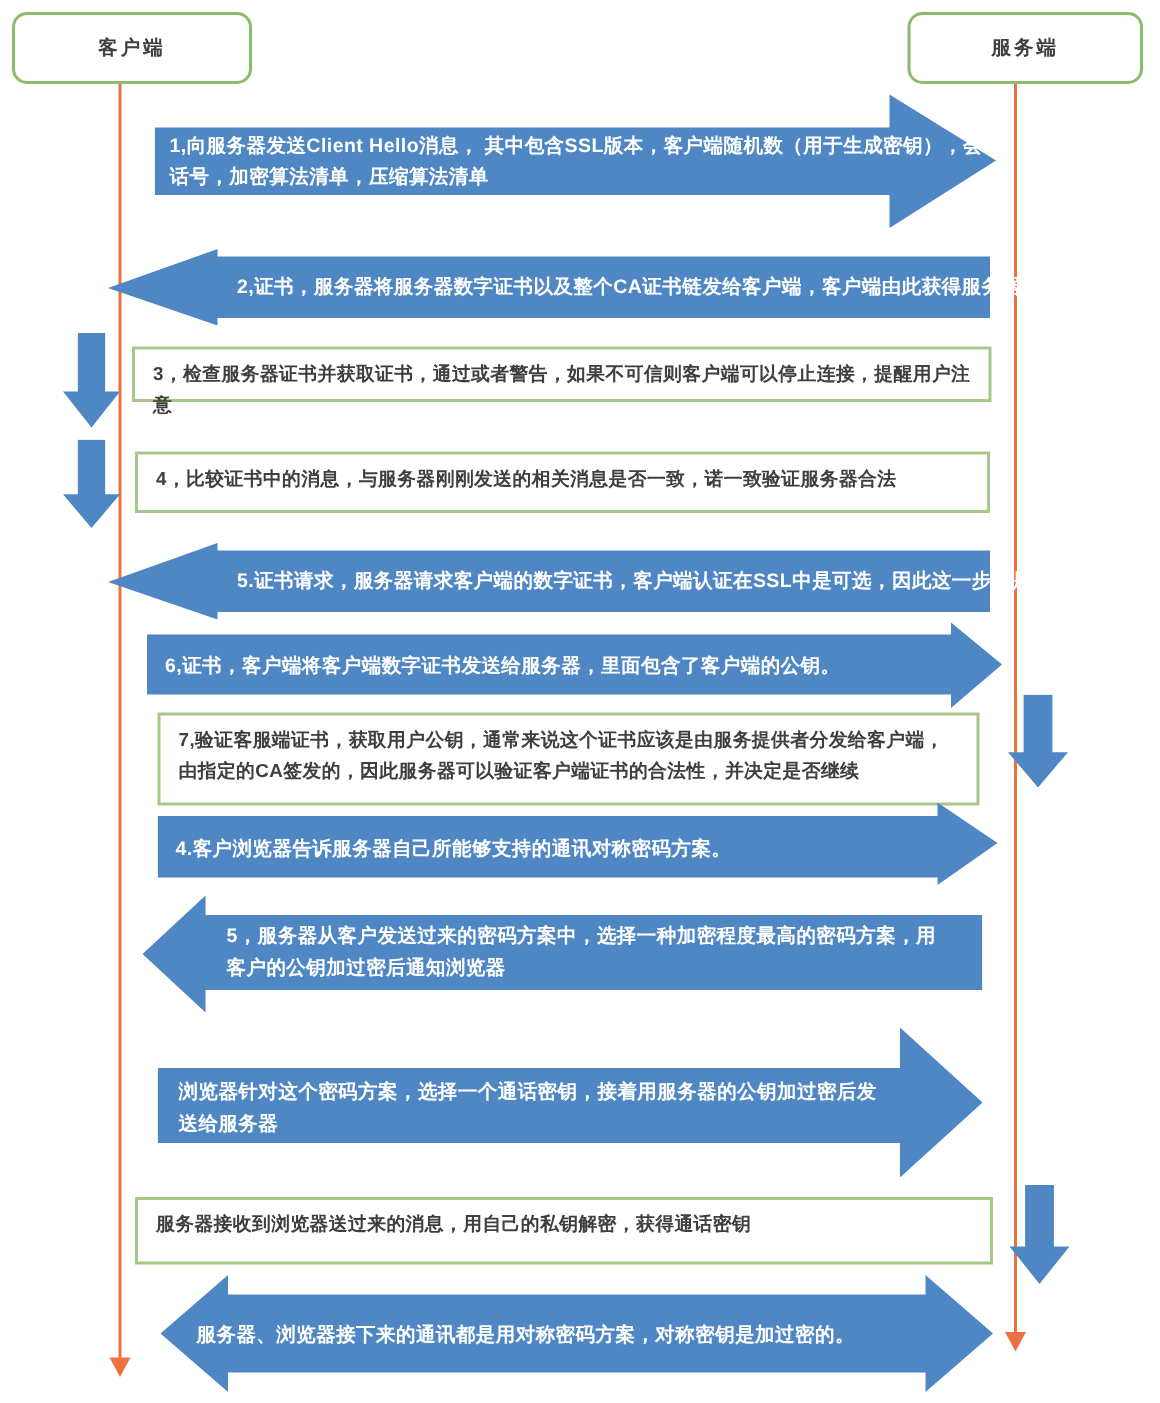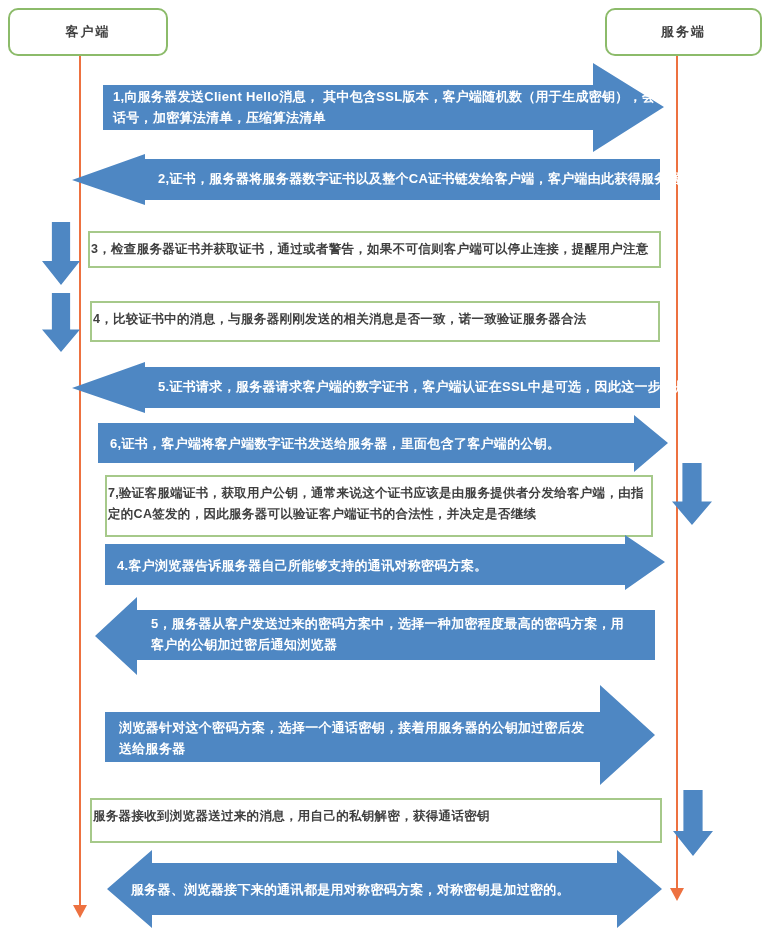--- a/index.html
+++ b/index.html
@@ -40,21 +40,21 @@
     color:var(--arrow-text,#ffffff);
     font-weight:bold;font-size:13px;line-height:1.6;
     letter-spacing:0.3px;
   }
   .gbox{
     position:absolute;
     background:#ffffff;
     border:2px solid var(--box-border,#a6c98a);
     color:var(--box-text,#3f3f3f);
     font-weight:bold;font-size:12.5px;line-height:1.65;
-    padding:6px 1px;box-sizing:border-box;
+    padding:6px 12px;box-sizing:border-box;
     letter-spacing:0.3px;
   }
   .dar{
     position:absolute;
     background:var(--arrow-fill,#4e87c3);
     clip-path:polygon(26% 0, 74% 0, 74% 62%, 100% 62%, 50% 100%, 0 62%, 26% 62%);
   }
 </style>
 </head>
 <body>
@@ -71,21 +71,21 @@
   <div class="lifeline" style="left:79px;top:56px;height:850px;"></div>
   <div class="lifeline-head" style="left:73px;top:905px;"></div>
   <div class="lifeline" style="left:676px;top:56px;height:833px;"></div>
   <div class="lifeline-head" style="left:670px;top:888px;"></div>
 
   <div class="arrow" style="left:103px;top:63px;width:561px;height:89px;">
     <div class="shape" style="clip-path:polygon(0 22px,490px 22px,490px 0,561px 44px,490px 89px,490px 67px,0 67px);"></div>
     <div class="txt" style="left:10px;top:24px;width:548px;">1,向服务器发送Client Hello消息， 其中包含SSL版本，客户端随机数（用于生成密钥），会话号，加密算法清单，压缩算法清单</div>
   </div>
 
-  <div class="arrow" style="left:72px;top:154px;width:588px;height:51px;">
+  <div class="arrow" style="left:72px;top:166px;width:588px;height:51px;">
     <div class="shape" style="clip-path:polygon(0 26px,73px 0,73px 5px,588px 5px,588px 46px,73px 46px,73px 51px);"></div>
     <div class="txt" style="left:86px;top:15px;width:498px;white-space:nowrap;">2,证书，服务器将服务器数字证书以及整个CA证书链发给客户端，客户端由此获得服务器公钥</div>
   </div>
 
   <div class="dar" style="left:42px;top:222px;width:38px;height:63px;"></div>
   <div class="dar" style="left:42px;top:293px;width:38px;height:59px;"></div>
 
   <div class="gbox" style="left:88px;top:231px;width:573px;height:37px;">
     <span>3，检查服务器证书并获取证书，通过或者警告，如果不可信则客户端可以停止连接，提醒用户注意</span>
   </div>

